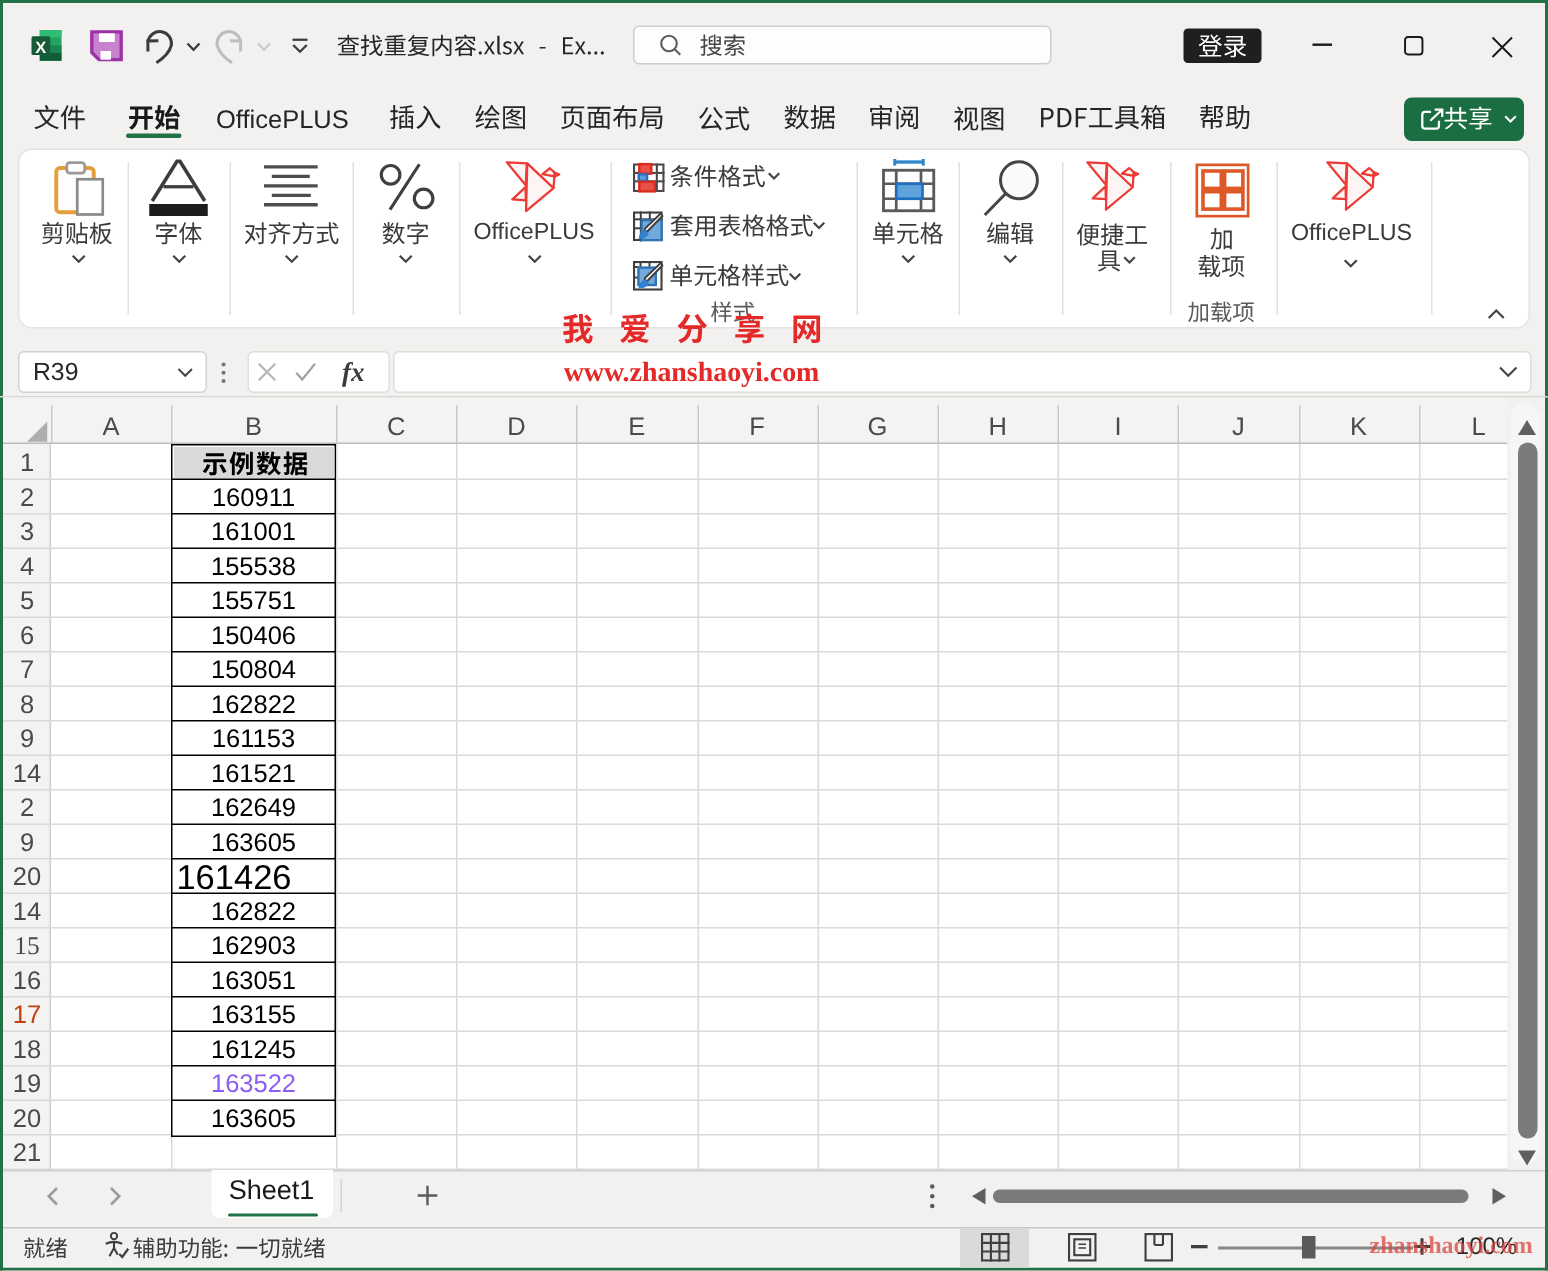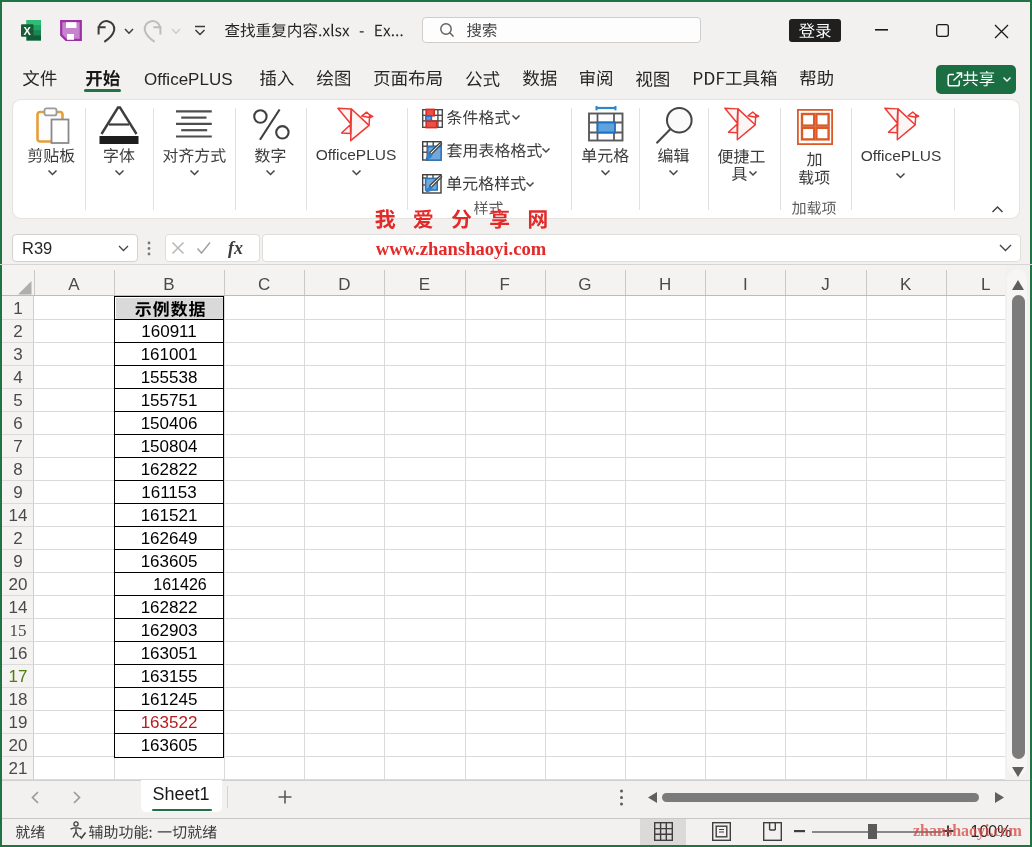--- a/index.html
+++ b/index.html
@@ -422,21 +422,21 @@
 <div class="abs" style="left:18px;top:446.5px;transform:translate(-50%,-50%);font-size:17px;color:#4a4a4a;">7</div>
 <div class="abs" style="left:18px;top:469.5px;transform:translate(-50%,-50%);font-size:17px;color:#4a4a4a;">8</div>
 <div class="abs" style="left:18px;top:492.5px;transform:translate(-50%,-50%);font-size:17px;color:#4a4a4a;">9</div>
 <div class="abs" style="left:18px;top:515.5px;transform:translate(-50%,-50%);font-size:17px;color:#4a4a4a;">14</div>
 <div class="abs" style="left:18px;top:538.5px;transform:translate(-50%,-50%);font-size:17px;color:#4a4a4a;">2</div>
 <div class="abs" style="left:18px;top:561.5px;transform:translate(-50%,-50%);font-size:17px;color:#4a4a4a;">9</div>
 <div class="abs" style="left:18px;top:584.5px;transform:translate(-50%,-50%);font-size:17px;color:#4a4a4a;">20</div>
 <div class="abs" style="left:18px;top:607.5px;transform:translate(-50%,-50%);font-size:17px;color:#4a4a4a;">14</div>
 <div class="abs" style="left:18px;top:630.5px;transform:translate(-50%,-50%);font-size:17px;color:#4a4a4a;font-family:Liberation Serif, serif;">15</div>
 <div class="abs" style="left:18px;top:653.5px;transform:translate(-50%,-50%);font-size:17px;color:#4a4a4a;">16</div>
-<div class="abs" style="left:18px;top:676.5px;transform:translate(-50%,-50%);font-size:17px;color:#4d7c0f;">17</div>
+<div class="abs" style="left:18px;top:676.5px;transform:translate(-50%,-50%);font-size:17px;color:#c2410c;">17</div>
 <div class="abs" style="left:18px;top:699.5px;transform:translate(-50%,-50%);font-size:17px;color:#4a4a4a;">18</div>
 <div class="abs" style="left:18px;top:722.5px;transform:translate(-50%,-50%);font-size:17px;color:#4a4a4a;">19</div>
 <div class="abs" style="left:18px;top:745.5px;transform:translate(-50%,-50%);font-size:17px;color:#4a4a4a;">20</div>
 <div class="abs" style="left:18px;top:768.5px;transform:translate(-50%,-50%);font-size:17px;color:#4a4a4a;">21</div>
 <div class="abs" style="left:114px;top:296px;width:110px;height:462px;border:1.5px solid #000;background:#fff;"></div>
 <div class="abs" style="left:115.5px;top:297.5px;width:107px;height:21.5px;background:#d9d9d9;"></div>
 <div class="abs" style="left:114px;top:319px;width:110px;height:1.2px;background:#000;"></div>
 <div class="abs" style="left:114px;top:342px;width:110px;height:1.2px;background:#000;"></div>
 <div class="abs" style="left:114px;top:365px;width:110px;height:1.2px;background:#000;"></div>
 <div class="abs" style="left:114px;top:388px;width:110px;height:1.2px;background:#000;"></div>
@@ -462,27 +462,27 @@
 <div class="abs" style="left:169px;top:354.5px;transform:translate(-50%,-50%);font-size:17px;color:#000;">161001</div>
 <div class="abs" style="left:169px;top:377.5px;transform:translate(-50%,-50%);font-size:17px;color:#000;">155538</div>
 <div class="abs" style="left:169px;top:400.5px;transform:translate(-50%,-50%);font-size:17px;color:#000;">155751</div>
 <div class="abs" style="left:169px;top:423.5px;transform:translate(-50%,-50%);font-size:17px;color:#000;">150406</div>
 <div class="abs" style="left:169px;top:446.5px;transform:translate(-50%,-50%);font-size:17px;color:#000;">150804</div>
 <div class="abs" style="left:169px;top:469.5px;transform:translate(-50%,-50%);font-size:17px;color:#000;">162822</div>
 <div class="abs" style="left:169px;top:492.5px;transform:translate(-50%,-50%);font-size:17px;color:#000;text-align:right;">161153</div>
 <div class="abs" style="left:169px;top:515.5px;transform:translate(-50%,-50%);font-size:17px;color:#000;">161521</div>
 <div class="abs" style="left:169px;top:538.5px;transform:translate(-50%,-50%);font-size:17px;color:#000;">162649</div>
 <div class="abs" style="left:169px;top:561.5px;transform:translate(-50%,-50%);font-size:17px;color:#000;">163605</div>
-<div class="abs" style="left:180px;top:584.5px;transform:translate(-50%,-50%);font-size:16px;color:#000;">161426</div>
+<div class="abs" style="left:156px;top:584.5px;transform:translate(-50%,-50%);font-size:23px;color:#000;">161426</div>
 <div class="abs" style="left:169px;top:607.5px;transform:translate(-50%,-50%);font-size:17px;color:#000;">162822</div>
 <div class="abs" style="left:169px;top:630.5px;transform:translate(-50%,-50%);font-size:17px;color:#000;">162903</div>
 <div class="abs" style="left:169px;top:653.5px;transform:translate(-50%,-50%);font-size:17px;color:#000;">163051</div>
 <div class="abs" style="left:169px;top:676.5px;transform:translate(-50%,-50%);font-size:17px;color:#000;">163155</div>
 <div class="abs" style="left:169px;top:699.5px;transform:translate(-50%,-50%);font-size:17px;color:#000;">161245</div>
-<div class="abs" style="left:169px;top:722.5px;transform:translate(-50%,-50%);font-size:17px;color:#b91c1c;">163522</div>
+<div class="abs" style="left:169px;top:722.5px;transform:translate(-50%,-50%);font-size:17px;color:#8b5cf6;">163522</div>
 <div class="abs" style="left:169px;top:745.5px;transform:translate(-50%,-50%);font-size:17px;color:#000;">163605</div>
 <div class="abs" style="left:1005px;top:265px;width:25px;height:515px;background:#f2f1f0;"></div>
 <div class="abs" style="left:1007px;top:269px;width:20px;height:507px;background:#f7f6f5;border-radius:10px;"></div>
 <svg class="abs" style="left:1012px;top:280px" width="12" height="10" viewBox="0 0 12 10">
     <path d="M6 0 L12 10 H0 Z" fill="#5f5f5f"></path>
   </svg>
 <div class="abs" style="left:1011.5px;top:295px;width:13px;height:464px;background:#7b7b7b;border-radius:6.5px;"></div>
 <svg class="abs" style="left:1012px;top:767px" width="12" height="10" viewBox="0 0 12 10">
     <path d="M6 10 L12 0 H0 Z" fill="#5f5f5f"></path>
   </svg>

